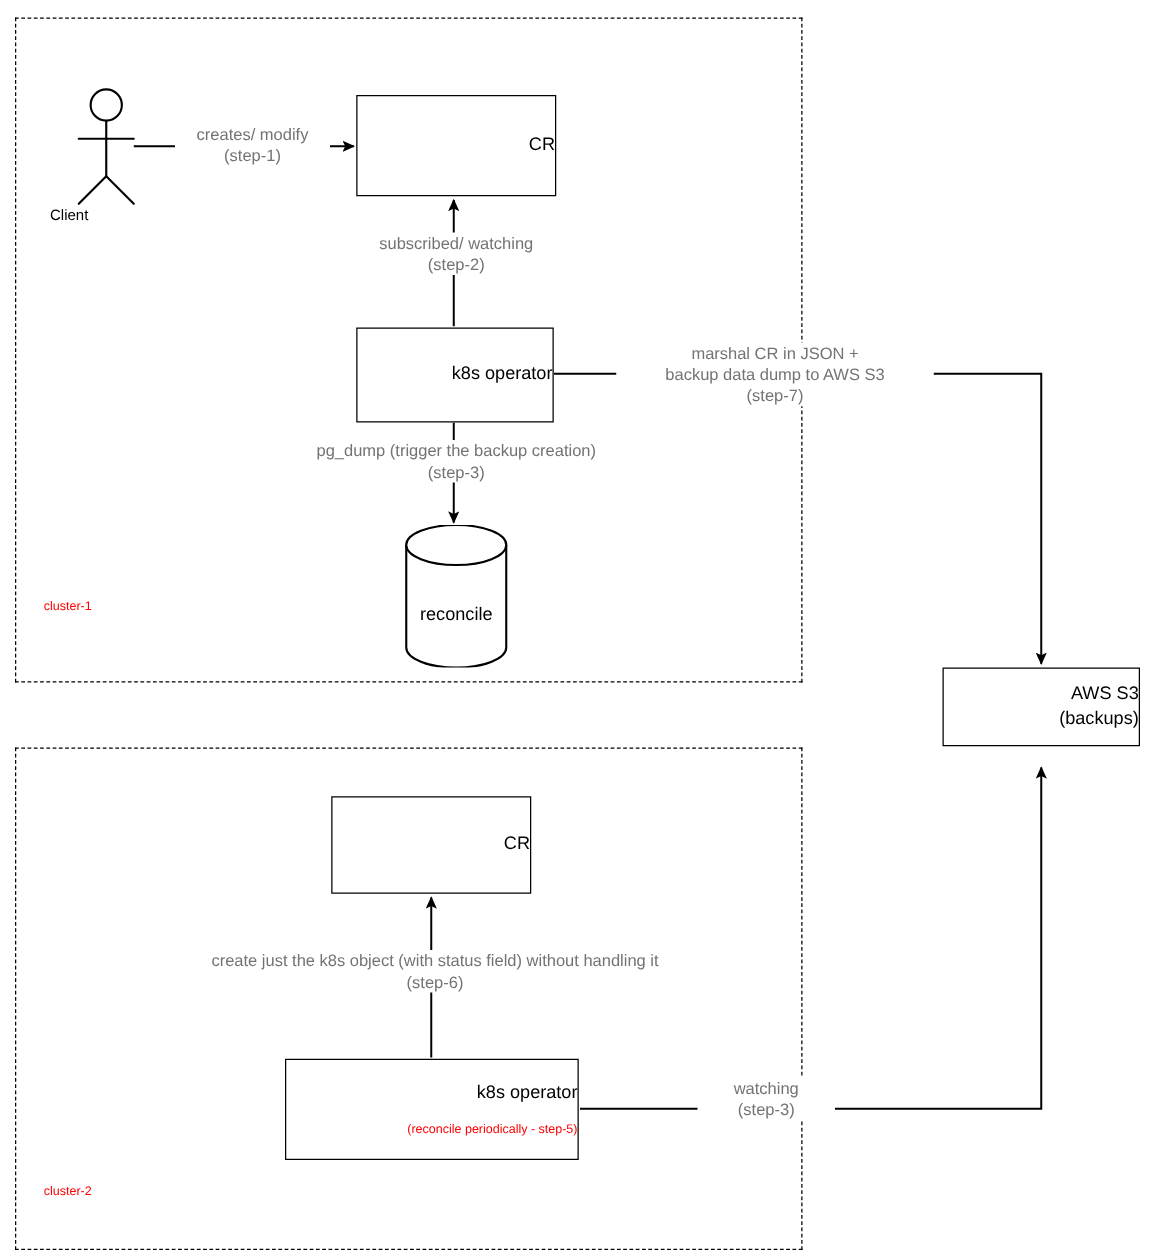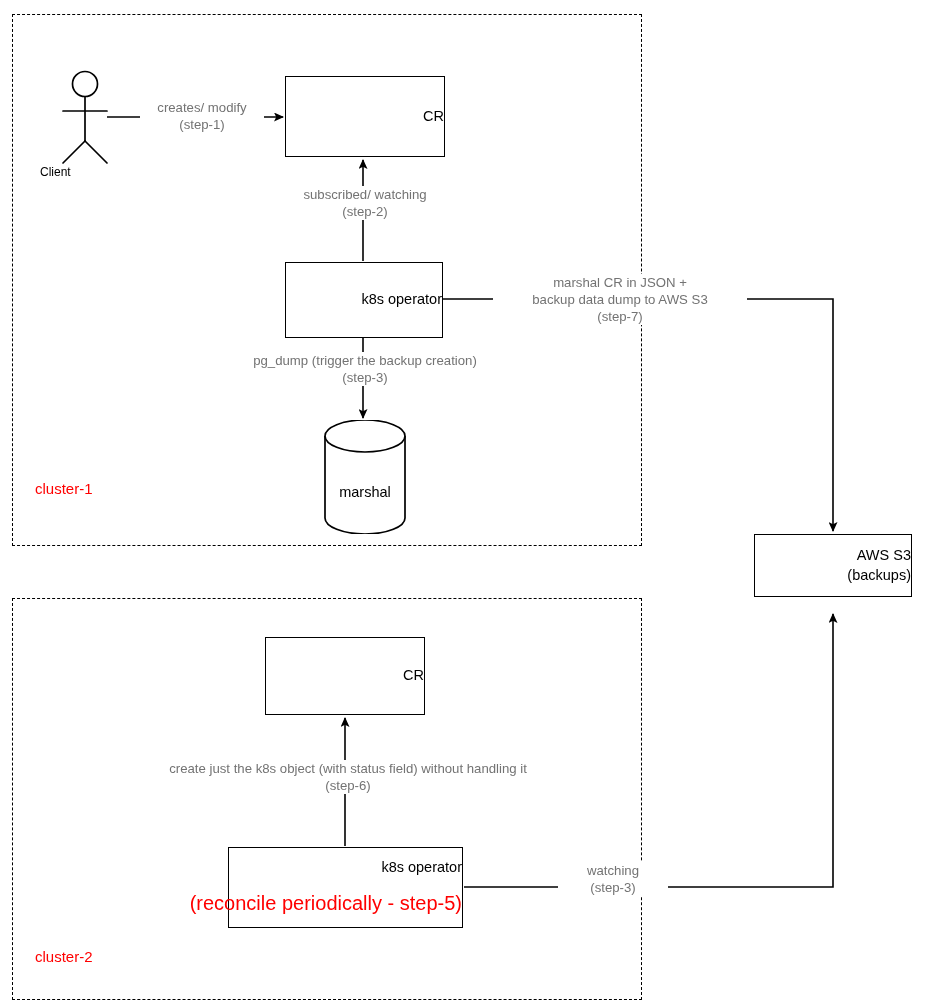--- a/index.html
+++ b/index.html
@@ -20,32 +20,32 @@
     border:1.6px solid #000;
     background:#ffffff;
     display:flex;
     flex-direction:column;
     align-items:flex-end;
     justify-content:center;
     text-align:center;
     font-size:14.5px;
     line-height:1.34;
   }
-  .boxnode .sub{color:#ff0000;margin-top:13px;font-size:20px;white-space:nowrap;}
+  .boxnode .sub{color:#ff0000;margin-top:13px;font-size:10px;white-space:nowrap;}
 
   .clusterbox{
     position:absolute;
     border:1.6px dashed #000;
     background:transparent;
     box-sizing:border-box;
   }
   .clusterlabel{
     position:absolute;
     color:#ff0000;
-    font-size:15px;
+    font-size:10px;
     white-space:nowrap;
   }
 
   .edgelabel{
     position:absolute;
     font-size:13.2px;
     line-height:1.30;
     text-align:center;
     background:#ffffff;
     color:#737373;
@@ -118,21 +118,21 @@
 
   <div class="node boxnode" style="left:285px;top:262px;width:158px;height:76px;">
     <span>k8s operator</span>
   </div>
 
   <div class="cyl" style="left:322px;top:420px;width:86px;height:114px;">
     <svg width="86" height="114" viewBox="0 0 86 114" xmlns="http://www.w3.org/2000/svg">
       <path d="M3,16 L3,98 A40,16 0 0 0 83,98 L83,16" fill="#ffffff" stroke="#000000" stroke-width="1.7"></path>
       <ellipse cx="43" cy="16" rx="40" ry="16" fill="#ffffff" stroke="#000000" stroke-width="1.7"></ellipse>
     </svg>
-    <div class="cyl-text" style="top:64px;">marshal</div>
+    <div class="cyl-text" style="top:64px;">reconcile</div>
   </div>
 
   <div class="node boxnode" style="left:754px;top:534px;width:158px;height:63px;">
     <span>AWS S3</span>
     <span>(backups)</span>
   </div>
 
   <div class="node boxnode" style="left:265px;top:637px;width:160px;height:78px;">
     <span>CR</span>
   </div>

